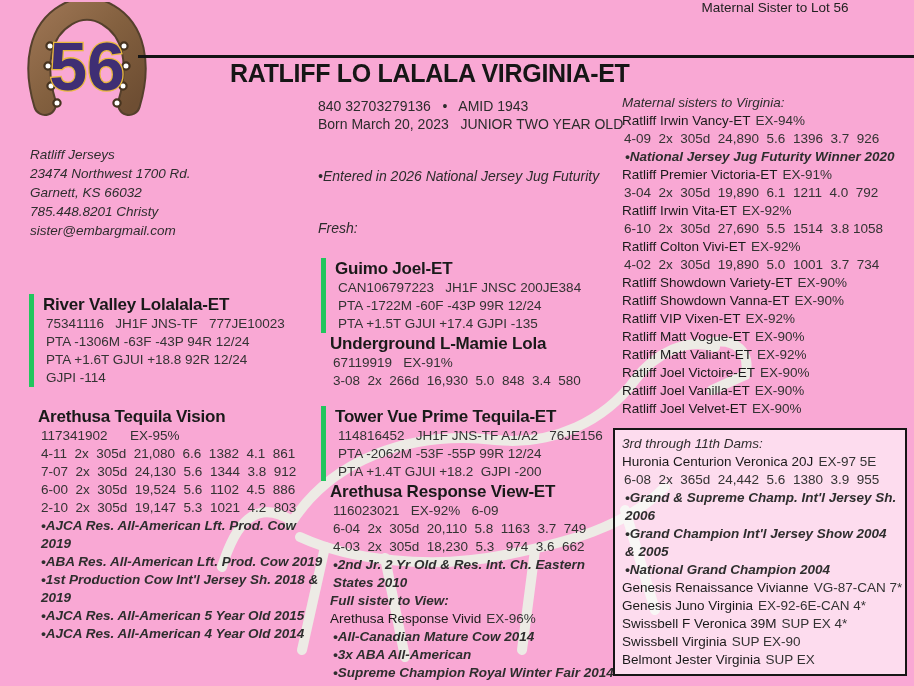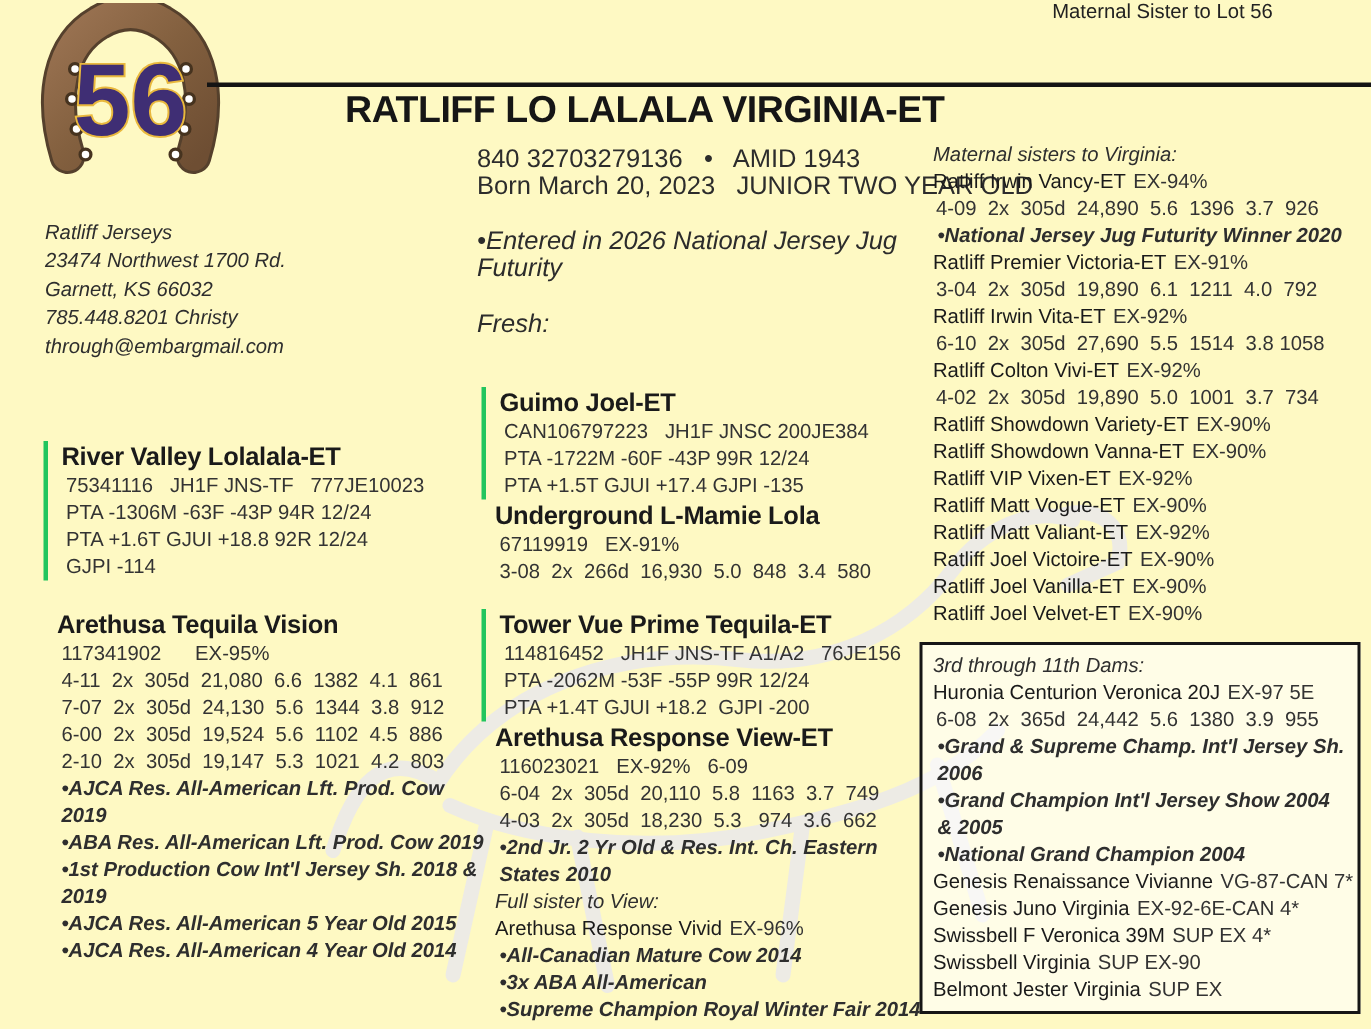--- a/index.html
+++ b/index.html
@@ -1,36 +1,36 @@
 <!DOCTYPE html>
 <html><head>
 <meta charset="utf-8">
 <style>
   html,body{margin:0;padding:0;background:#fff;}
-  .page{position:relative;width:914px;height:686px;background:#fef9c3;overflow:hidden;
+  .page{position:relative;width:914px;height:686px;background:#f9a8d4;overflow:hidden;
         font-family:"Liberation Sans",sans-serif;color:#222;}
   .abs{position:absolute;}
   .top-note{top:0px;left:660px;width:230px;text-align:center;font-size:13.5px;color:#222;}
   .rule{left:138px;top:55px;width:776px;height:3px;background:#141414;}
   .title{left:230px;top:59px;width:520px;margin:0;
          font-size:25px;font-weight:bold;letter-spacing:-0.3px;color:#161616;}
   .logo{left:26px;top:2px;width:122px;height:142px;}
   .watermark{left:200px;top:225px;width:580px;height:455px;opacity:1;}
-  .info{left:318px;top:97px;width:300px;font-size:17px;line-height:18px;color:#2c2c2c;}
+  .info{left:318px;top:97px;width:300px;font-size:14px;line-height:18px;color:#2c2c2c;}
   .info .pre{white-space:pre;}
-  .note{font-style:italic;margin-top:19px;}
+  .note{font-style:italic;margin-top:34px;}
   .consignor{left:30px;top:145px;font-size:13.5px;line-height:19px;font-style:italic;color:#2e2e2e;}
   .colL{left:29px;top:294px;width:300px;}
   .colM{left:321px;top:258px;width:300px;}
   .sub{padding-left:9px;}
-  .bracket{border-left:3px solid #22c55e;}
+  .bracket{border-left:5px solid #22c55e;}
   .hdr{font-weight:bold;font-size:17px;line-height:21px;color:#1a1a1a;letter-spacing:-0.2px;}
   .row{white-space:pre;font-size:13.5px;line-height:18px;color:#333;padding-left:3px;}
   .bullet{font-style:italic;font-size:13.5px;line-height:18px;color:#2e2e2e;padding-left:3px;font-weight:bold;}
-  .plain-it{font-style:italic;font-size:13.5px;line-height:18px;color:#2e2e2e;}
+  .plain-it{font-style:italic;font-size:13.5px;line-height:18px;color:#2e2e2e;font-weight:bold;}
   .gap16{margin-top:16px;}
   .gap19{margin-top:19px;}
   .nmline{font-size:13.5px;line-height:18px;white-space:nowrap;}
   .nm{font-weight:normal;color:#1a1a1a;}
   .sc{margin-left:5px;color:#333;}
   .sisters{left:622px;top:94px;width:292px;}
   .sisters .heading{font-style:italic;font-size:13.5px;line-height:18px;color:#2e2e2e;}
   .srow{white-space:pre;font-size:13.5px;line-height:18px;color:#333;padding-left:2px;}
   .dams-box{left:613px;top:428px;width:276px;border:2px solid #161616;padding:5px 7px;background:rgba(255,255,255,0.6);}
   .dams-box .heading{font-style:italic;font-size:13.5px;line-height:18px;color:#2e2e2e;}
@@ -88,21 +88,21 @@
     <div class="pre">Born March 20, 2023   JUNIOR TWO YEAR OLD</div>
     <div class="note">•Entered in 2026 National Jersey Jug Futurity</div>
     <div class="note">Fresh:</div>
   </div>
 
   <div class="abs consignor">
     <div>Ratliff Jerseys</div>
     <div>23474 Northwest 1700 Rd.</div>
     <div>Garnett, KS 66032</div>
     <div>785.448.8201 Christy</div>
-    <div>through@embargmail.com</div>
+    <div>sister@embargmail.com</div>
   </div>
 
   <div class="abs colL">
     <div class="sub bracket">
       <div class="hdr">River Valley Lolalala-ET</div>
       <div class="row">75341116   JH1F JNS-TF   777JE10023</div>
       <div class="row">PTA -1306M -63F -43P 94R 12/24</div>
       <div class="row">PTA +1.6T GJUI +18.8 92R 12/24</div>
       <div class="row">GJPI -114</div>
     </div>

